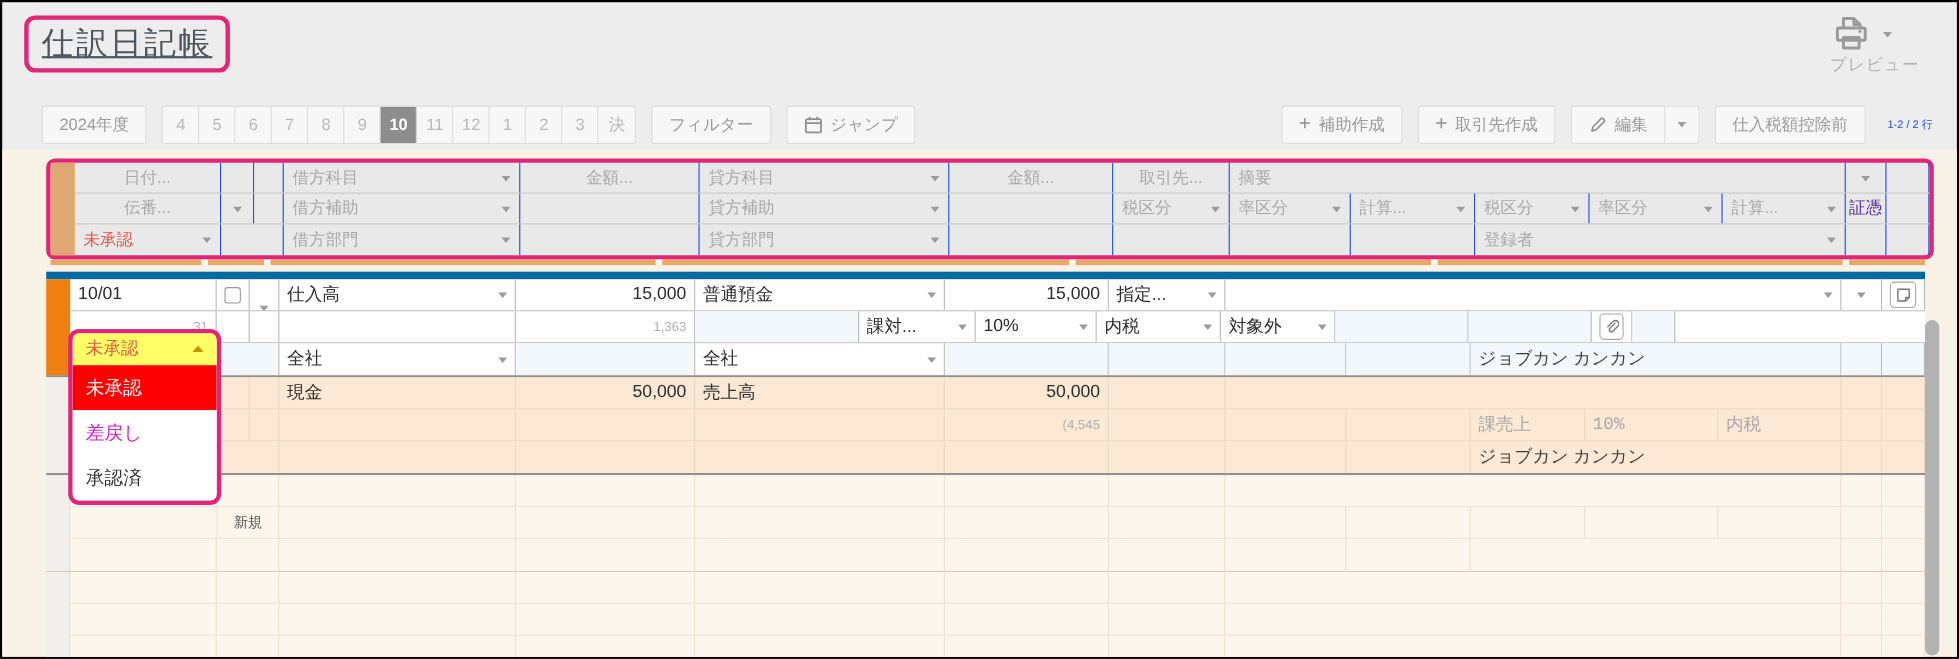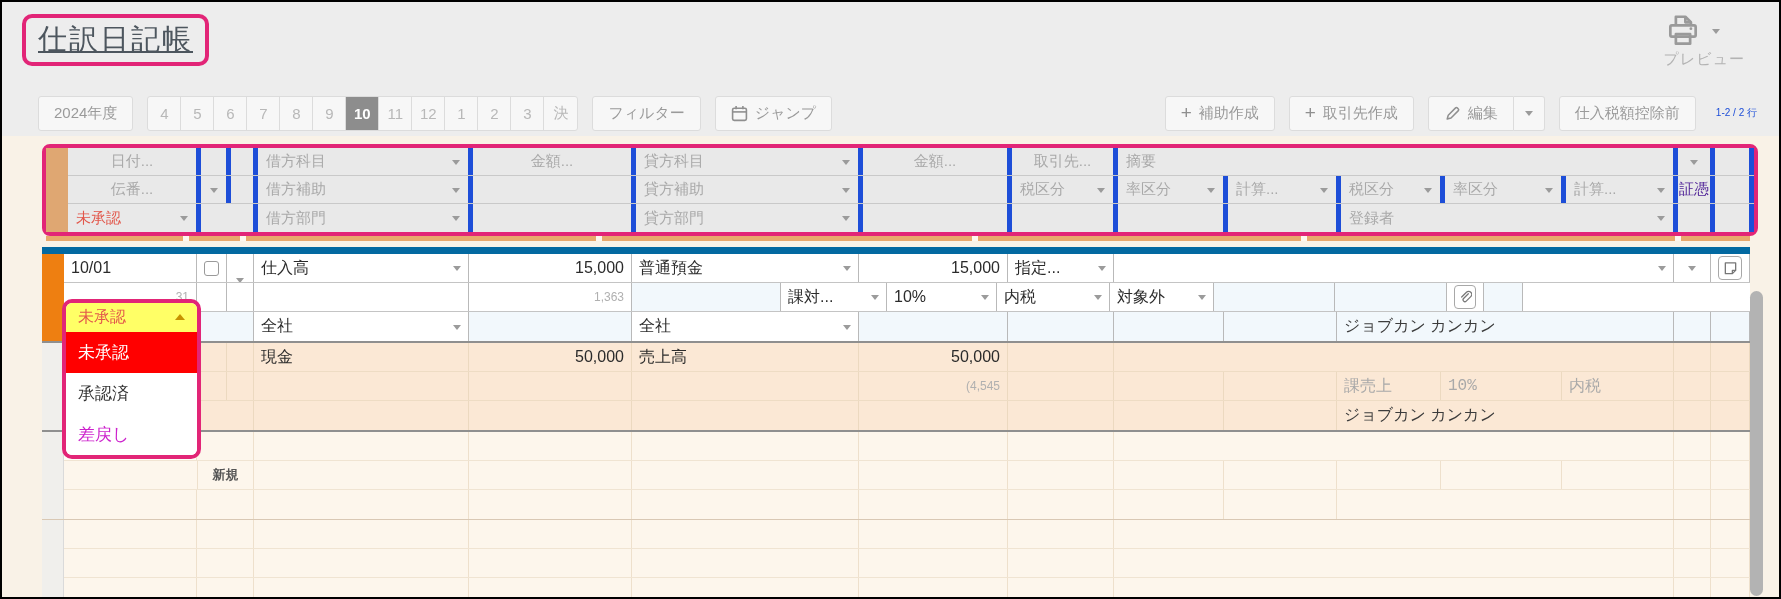--- a/index.html
+++ b/index.html
@@ -45,21 +45,21 @@
   .thead { display:flex; margin-left:40px; width:1716px; border:4px solid #e22577;
            border-radius:8px; background:#e9e9e9; }
   .acc { width:22px; flex:none; }
   .acc.tan { background:#dfa772; }
   .acc.org { background:#ee7f11; }
   .acc.pale { background:#f0efec; border-right:1px solid #dadada; }
   .hrows { display:flex; flex-direction:column; }
   .hr { display:flex; height:28px; border-bottom:1px solid #c9c9c9; }
   .hr:last-child { border-bottom:none; }
   .hc { display:flex; align-items:center; justify-content:space-between; padding:0 8px;
-        border-right:5px solid #1d4ed8; font-size:15px; color:#a9a9a9; overflow:hidden; white-space:nowrap; }
+        border-right:1px solid #1d4ed8; font-size:15px; color:#a9a9a9; overflow:hidden; white-space:nowrap; }
   .hc.ctr { justify-content:center; }
   .hc.red { color:#e2574b; }
 
   
   .w-date{width:133px} .w-cb{width:30px} .w-car{width:27px} .w-cbcar{width:57px}
   .w-acct{width:215px} .w-amt1{width:163px} .w-acct2{width:227px} .w-amt2{width:149px}
   .w-t1{width:106px} .w-t2{width:110px} .w-t3{width:113px} .w-t4{width:104px}
   .w-t5{width:121px} .w-t6{width:112px} .w-ev{width:37px} .w-end{width:39px}
   .w-sum{width:560px} .w-reg{width:337px}
   .hc,.cell{flex:none}
@@ -475,21 +475,21 @@
           <div class="cell w-amt1"></div>
           <div class="cell w-acct2"></div>
           <div class="cell w-amt2"></div>
           <div class="cell w-t1"></div>
           <div class="cell w-sum"></div>
           <div class="cell w-ev"></div>
           <div class="cell w-end"></div>
         </div>
         <div class="er">
           <div class="cell w-date" style="border-right:none"></div>
-          <div class="cell ctr w-cbcar" style="font-size:13px;color:#555;border-left:1px solid #eee0cc;font-weight:bold;">新規</div>
+          <div class="cell ctr w-cbcar" style="font-size:13px;color:#555;border-left:1px solid #eee0cc;">新規</div>
           <div class="cell w-acct"></div>
           <div class="cell w-amt1"></div>
           <div class="cell w-acct2"></div>
           <div class="cell w-amt2"></div>
           <div class="cell w-t1"></div>
           <div class="cell w-t2"></div>
           <div class="cell w-t3"></div>
           <div class="cell w-t4"></div>
           <div class="cell w-t5"></div>
           <div class="cell w-t6"></div>
@@ -554,19 +554,19 @@
         </div>
       </div>
     </div>
 
     <div class="dropdown">
       <div class="dd-sel">
         <span>未承認</span>
         <i class="car-up"></i>
       </div>
       <div class="dd-opt redbg">未承認</div>
+      <div class="dd-opt mag">差戻し</div>
       <div class="dd-opt">承認済</div>
-      <div class="dd-opt mag">差戻し</div>
     </div>
 
     <div class="scrollbar"></div>
   </div>
 </div>
 
 </body></html>

